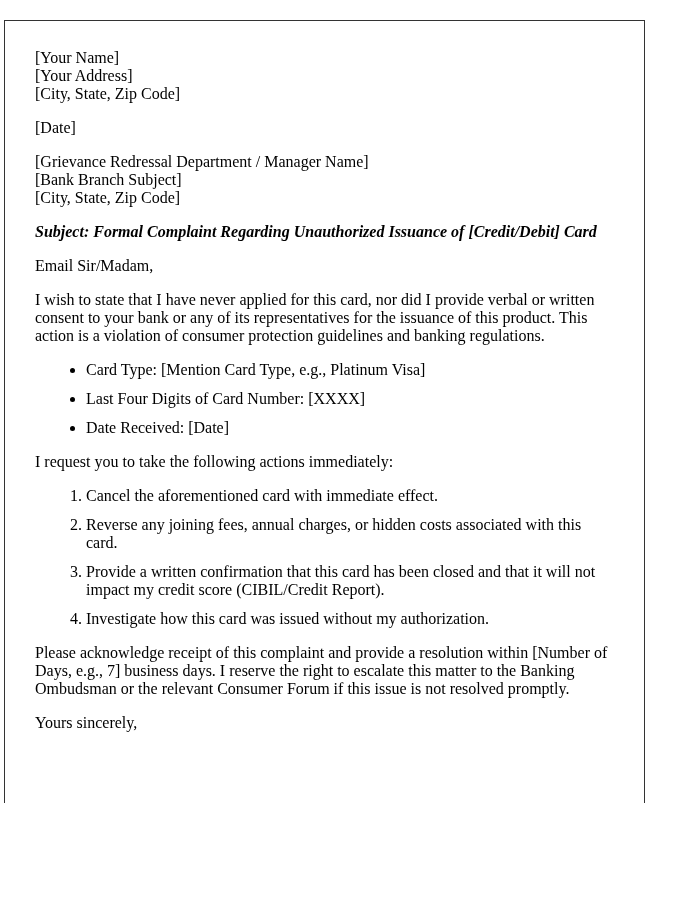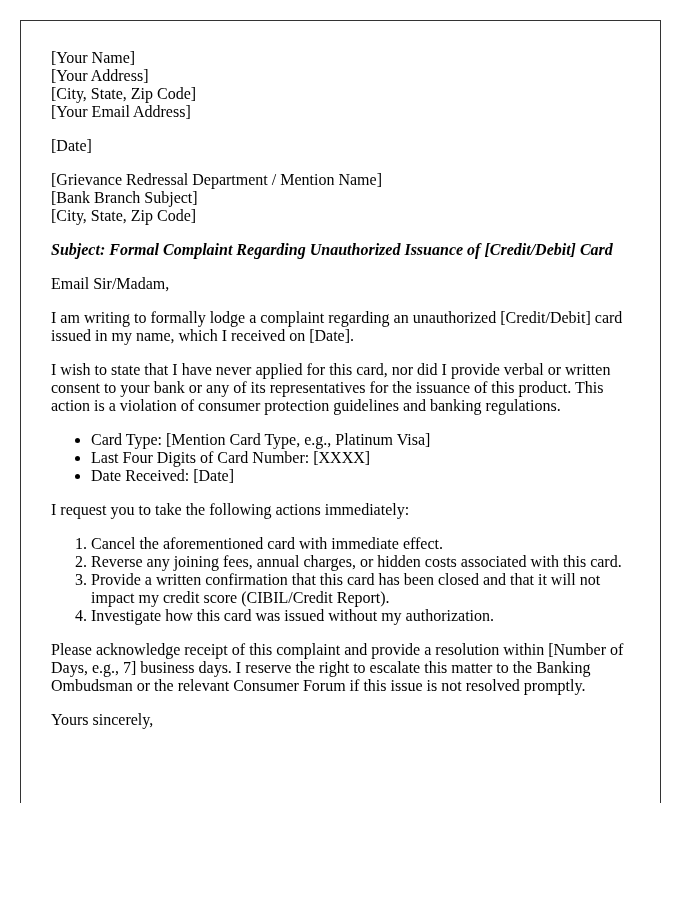--- a/index.html
+++ b/index.html
@@ -12,21 +12,21 @@
       height: 900px;
       position: relative;
       overflow: hidden;
       font-family: "Liberation Serif", "DejaVu Serif", serif;
       font-size: 16px;
       line-height: 18px;
       color: #000000;
     }
     .letter {
       position: absolute;
-      left: 20px;
+      left: 4px;
       top: 20px;
       width: 579px;
       height: 754px;
       padding: 28px 30px 0 30px;
       border-top: 1px solid #333333;
       border-left: 1px solid #333333;
       border-right: 1px solid #333333;
       overflow: hidden;
     }
     .letter p {
@@ -40,48 +40,46 @@
     }
     .subject {
       font-weight: bold;
       font-style: italic;
     }
     .letter ul, .letter ol {
       margin: 16px 0;
       padding-left: 40px;
     }
     .letter li {
-      margin: 0;
+      margin: 11px;
     }
   </style>
 </head>
 <body>
 
 <div class="letter">
 
   <p class="block-lines">
     <span>[Your Name]</span>
     <span>[Your Address]</span>
     <span>[City, State, Zip Code]</span>
-    <span>[Your Email Address]</span>
   </p>
 
   <p>[Date]</p>
 
   <p class="block-lines">
-    <span>[Grievance Redressal Department / Mention Name]</span>
+    <span>[Grievance Redressal Department / Manager Name]</span>
     <span>[Bank Branch Subject]</span>
     <span>[City, State, Zip Code]</span>
   </p>
 
   <p class="subject">Subject: Formal Complaint Regarding Unauthorized Issuance of [Credit/Debit] Card</p>
 
   <p>Email Sir/Madam,</p>
 
-  <p>I am writing to formally lodge a complaint regarding an unauthorized [Credit/Debit] card issued in my name, which I received on [Date].</p>
 
   <p>I wish to state that I have never applied for this card, nor did I provide verbal or written consent to your bank or any of its representatives for the issuance of this product. This action is a violation of consumer protection guidelines and banking regulations.</p>
 
 
   <ul>
     <li>Card Type: [Mention Card Type, e.g., Platinum Visa]</li>
     <li>Last Four Digits of Card Number: [XXXX]</li>
     <li>Date Received: [Date]</li>
   </ul>
 

